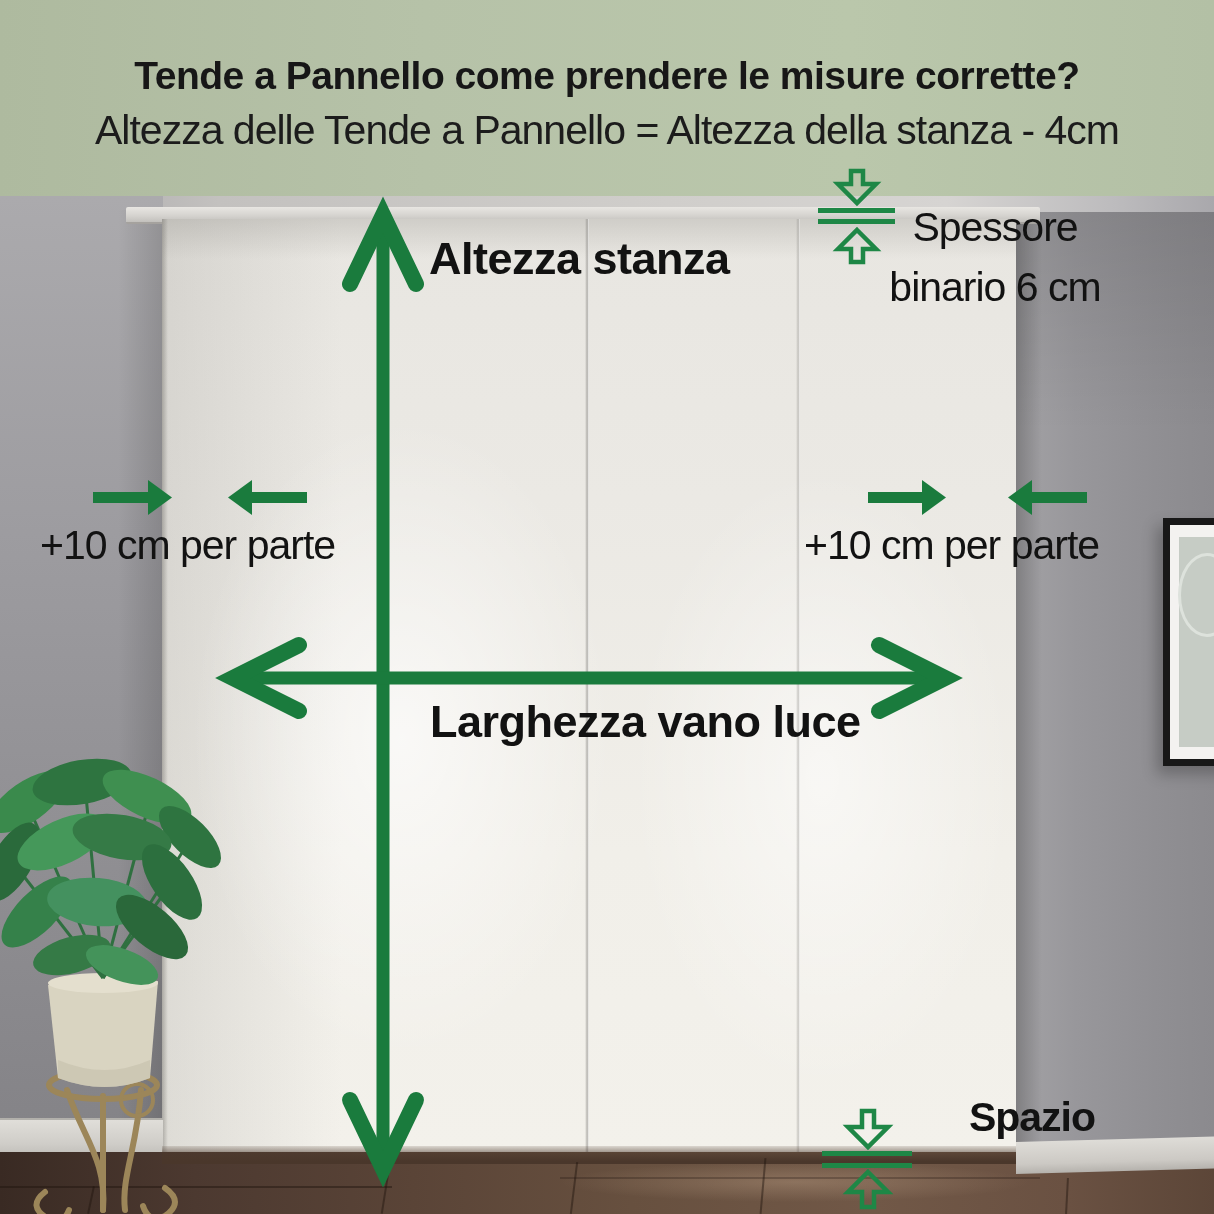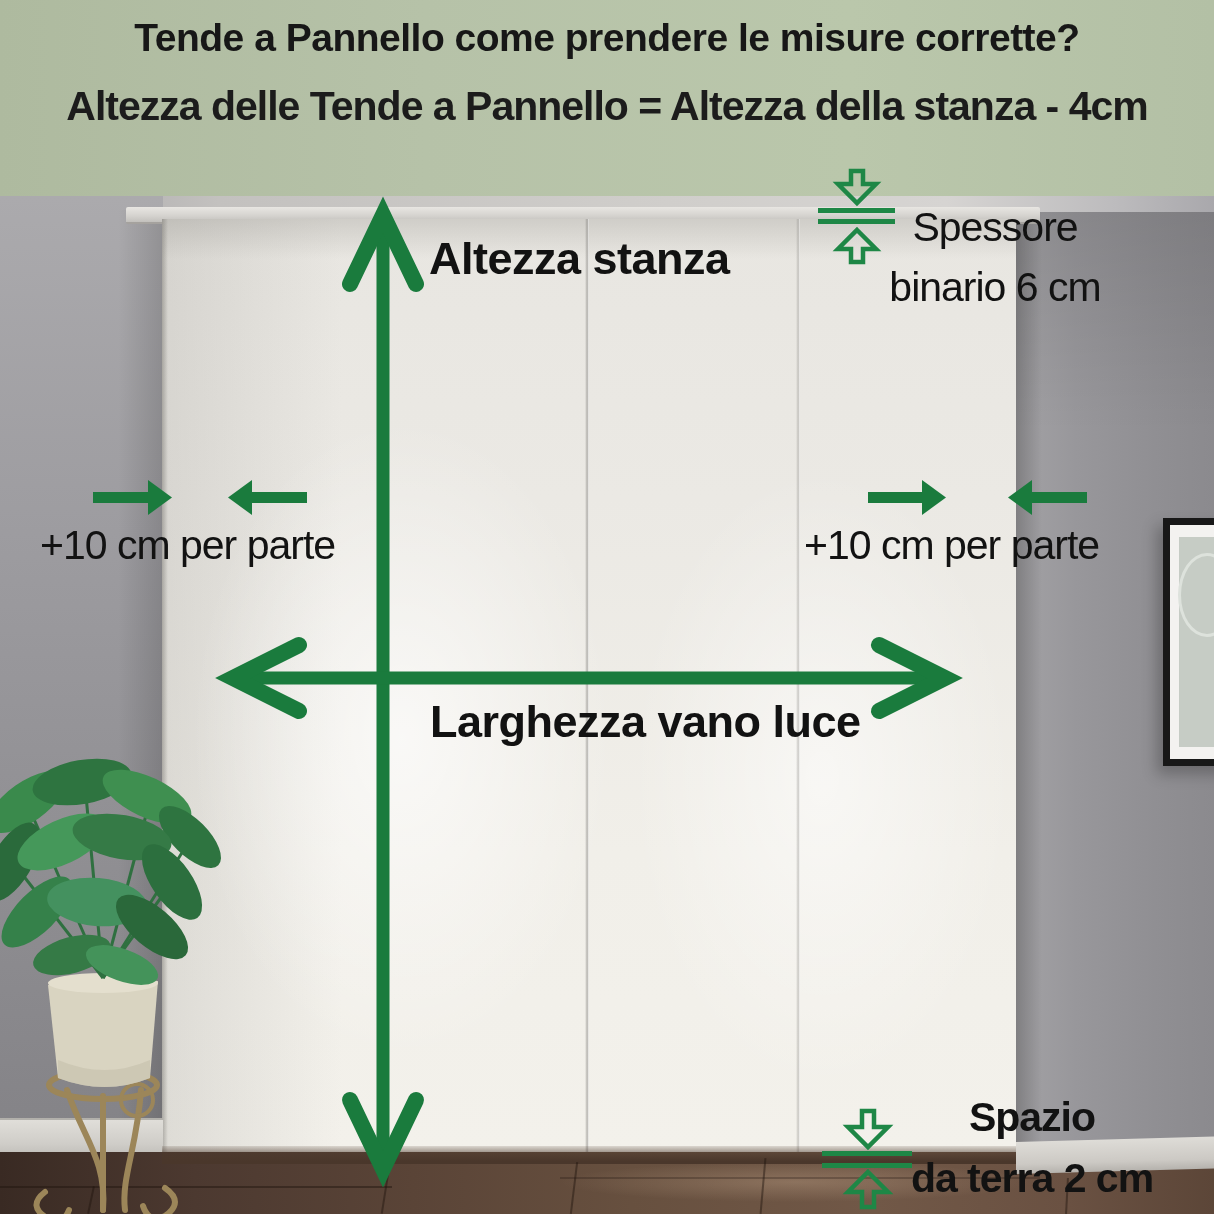--- a/index.html
+++ b/index.html
@@ -7,22 +7,22 @@
     position:relative;width:1214px;height:1214px;overflow:hidden;
     font-family:"Liberation Sans",sans-serif;background:#8f8e92;
   }
   .abs{position:absolute;}
   
   .header{
     left:0;top:0;width:1214px;height:196px;
     background:linear-gradient(90deg,#aeba9f 0%,#b6c2a8 35%,#bac7ab 70%,#b3c0a5 100%);
     text-align:center;color:#171717;z-index:40;
   }
-  .header .title{padding-top:16px;font-size:39px;font-weight:700;letter-spacing:-.5px;white-space:nowrap;}
-  .header .formula{font-size:41px;font-weight:700;letter-spacing:-1px;white-space:nowrap;margin-top:23px;color:#1c1c1c;}
+  .header .title{padding-top:16px;font-size:39px;font-weight:700;letter-spacing:-.5px;white-space:nowrap;margin-top:38px;}
+  .header .formula{font-size:41px;font-weight:400;letter-spacing:-1px;white-space:nowrap;margin-top:9px;color:#1c1c1c;}
   
   .ceiling{left:0;top:196px;width:1214px;height:20px;
     background:linear-gradient(90deg,#a3a2a5 0%,#c3c1bf 18%,#d0cecb 55%,#d6d4d2 78%,#bcbbbd 92%,#a9a8ac 100%);}
   .left-wall{left:0;top:196px;width:163px;height:962px;
     background:linear-gradient(180deg,#abaaad 0%,#9d9ca0 35%,#919094 65%,#838286 100%);}
   .left-wall-shade{left:118px;top:210px;width:45px;height:948px;
     background:linear-gradient(90deg,rgba(0,0,0,0) 0%,rgba(0,0,0,.14) 100%);}
   .right-wall{left:1016px;top:212px;width:198px;height:932px;
     background:linear-gradient(90deg,#a3a2a5 0%,#98979b 30%,#908f93 70%,#8b8a8e 100%);}
   .right-wall-top{left:1016px;top:212px;width:198px;height:220px;
@@ -200,16 +200,15 @@
   <div class="lbl reg" style="left:40px;top:524px;">+10 cm per parte</div>
   <div class="lbl reg" style="left:804px;top:524px;">+10 cm per parte</div>
 
   <div class="lbl reg center" style="left:870px;top:206px;width:250px;">
     <div>Spessore</div>
     <div style="margin-top:17px;">binario 6 cm</div>
   </div>
 
   <div class="lbl reg center" style="left:902px;top:1096px;width:260px;font-weight:bold;">
     <div>Spazio</div>
-    <div style="margin-top:18px;">da terra 2 cm</div>
   </div>
 
 </div>
 
 </body></html>

